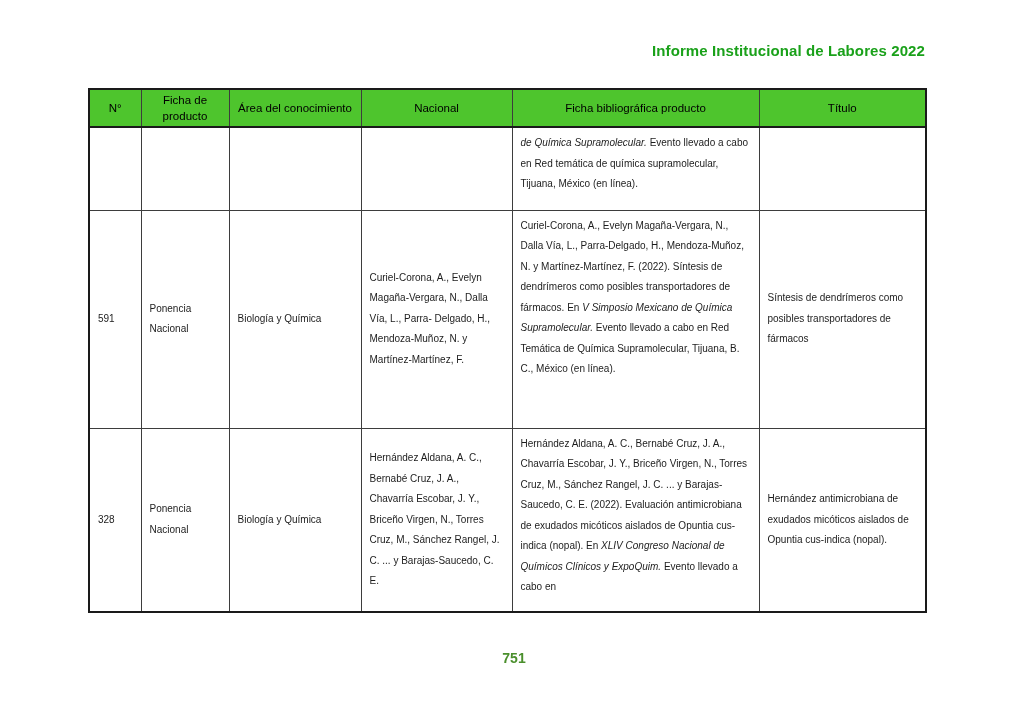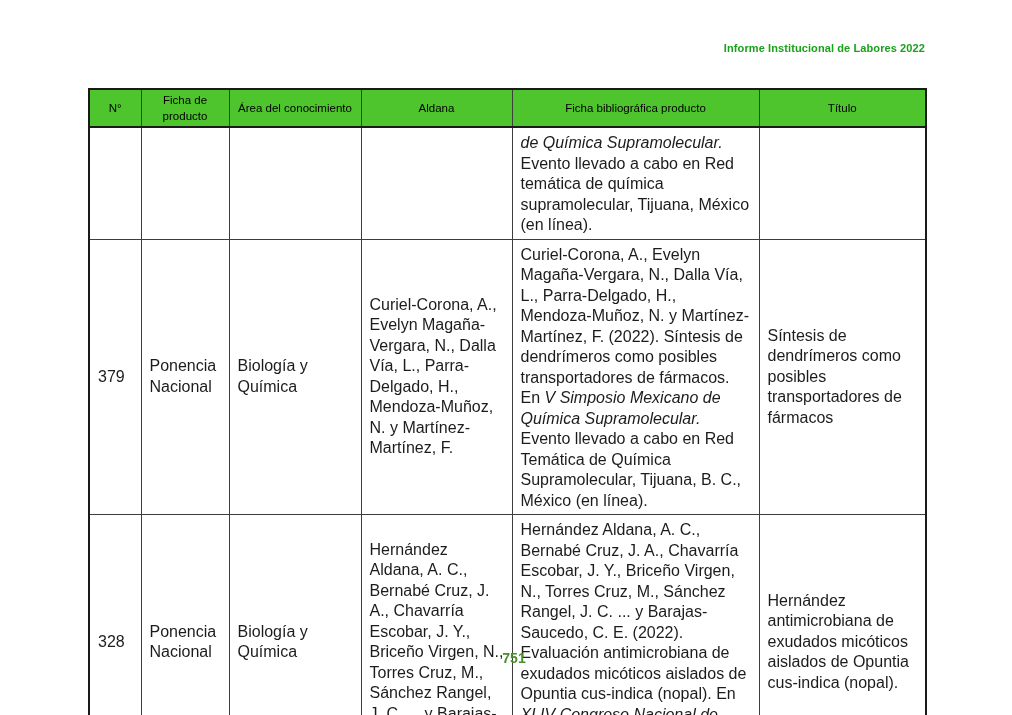--- a/index.html
+++ b/index.html
@@ -12,21 +12,21 @@
     position: relative;
     width: 1012px;
     height: 715px;
     background: #ffffff;
     overflow: hidden;
   }
   .doc-header {
     position: absolute;
     top: 42px;
     right: 87px;
-    font-size: 11px;
+    font-size: 15px;
     font-weight: bold;
     color: #1aa11a;
     letter-spacing: 0.1px;
   }
   table.pub-table {
     position: absolute;
     left: 88px;
     top: 88px;
     width: 837px;
     border-collapse: collapse;
@@ -43,21 +43,21 @@
     font-weight: normal;
     font-size: 11.5px;
     line-height: 16px;
     text-align: center;
     vertical-align: middle;
     height: 34px;
     padding: 2px 4px;
     border-bottom: 2px solid #1a1a1a;
   }
   .pub-table td {
-    font-size: 16px;
+    font-size: 10px;
     line-height: 20.5px;
     color: #1c1c1c;
     padding: 3px 8px;
     vertical-align: middle;
     text-align: left;
     word-wrap: break-word;
   }
   .pub-table td.ficha {
     vertical-align: top;
     padding: 5px 8px 3px 8px;
@@ -90,36 +90,36 @@
       <col style="width:132px">
       <col style="width:151px">
       <col style="width:247px">
       <col style="width:167px">
     </colgroup>
     <thead>
       <tr>
         <th>N°</th>
         <th>Ficha de producto</th>
         <th>Área del conocimiento</th>
-        <th>Aldana</th>
+        <th>Nacional</th>
         <th>Ficha bibliográfica producto</th>
         <th>Título</th>
       </tr>
     </thead>
     <tbody>
         <tr class="r0">
           <td class="num"></td>
           <td class="tipo"></td>
           <td class="area"></td>
           <td class="autores"></td>
           <td class="ficha"><span style="font-style: italic;">de Química Supramolecular.</span><span> Evento llevado a cabo en Red temática de química supramolecular, Tijuana, México (en línea).</span></td>
           <td class="titulo"></td>
         </tr>
         <tr class="r1">
-          <td class="num">379</td>
+          <td class="num">591</td>
           <td class="tipo">Ponencia Nacional</td>
           <td class="area">Biología y Química</td>
           <td class="autores">Curiel-Corona, A., Evelyn Magaña-Vergara, N., Dalla Vía, L., Parra- Delgado, H., Mendoza-Muñoz, N. y Martínez-Martínez, F.</td>
           <td class="ficha"><span>Curiel-Corona, A., Evelyn Magaña-Vergara, N., Dalla Vía, L., Parra-Delgado, H., Mendoza-Muñoz, N. y Martínez-Martínez, F. (2022). Síntesis de dendrímeros como posibles transportadores de fármacos. En </span><span style="font-style: italic;">V Simposio Mexicano de Química Supramolecular.</span><span> Evento llevado a cabo en Red Temática de Química Supramolecular, Tijuana, B. C., México (en línea).</span></td>
           <td class="titulo">Síntesis de dendrímeros como posibles transportadores de fármacos</td>
         </tr>
         <tr class="r2">
           <td class="num">328</td>
           <td class="tipo">Ponencia Nacional</td>
           <td class="area">Biología y Química</td>

